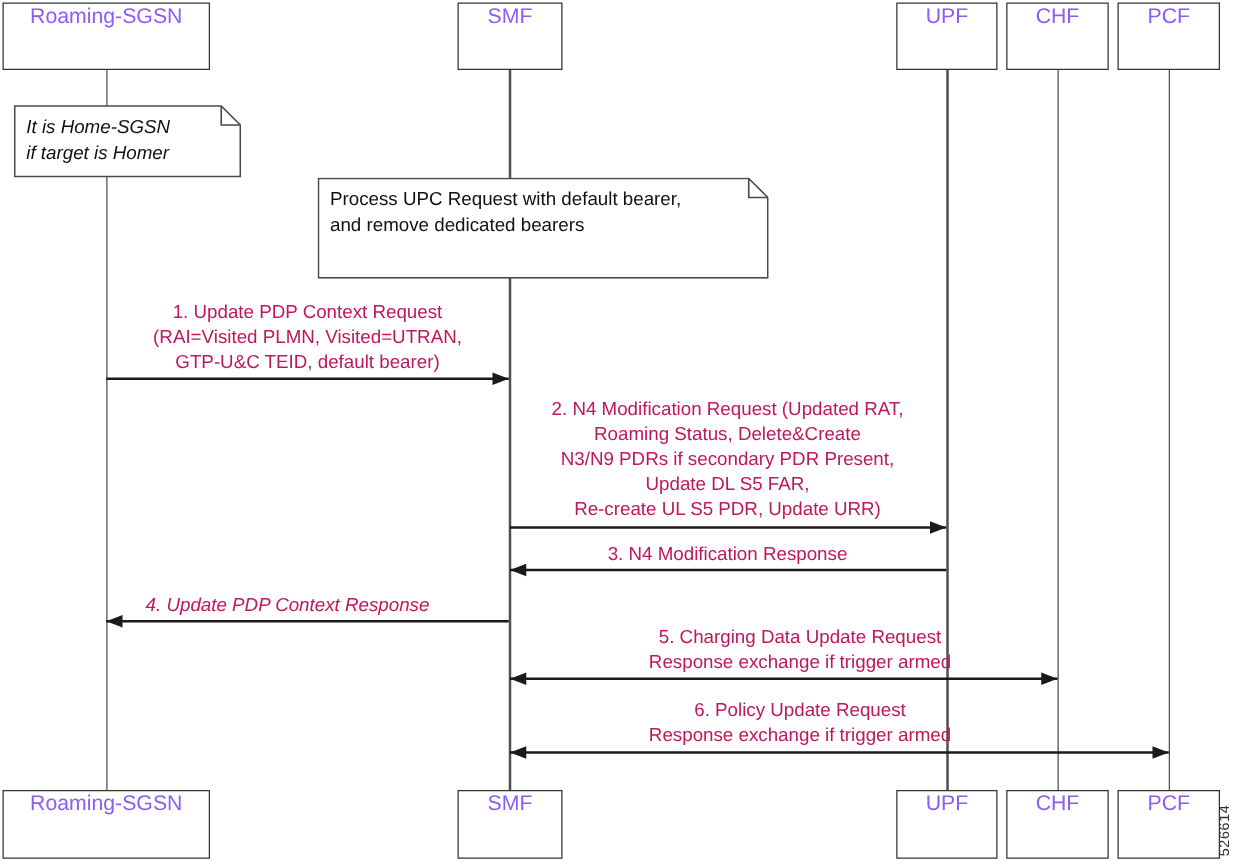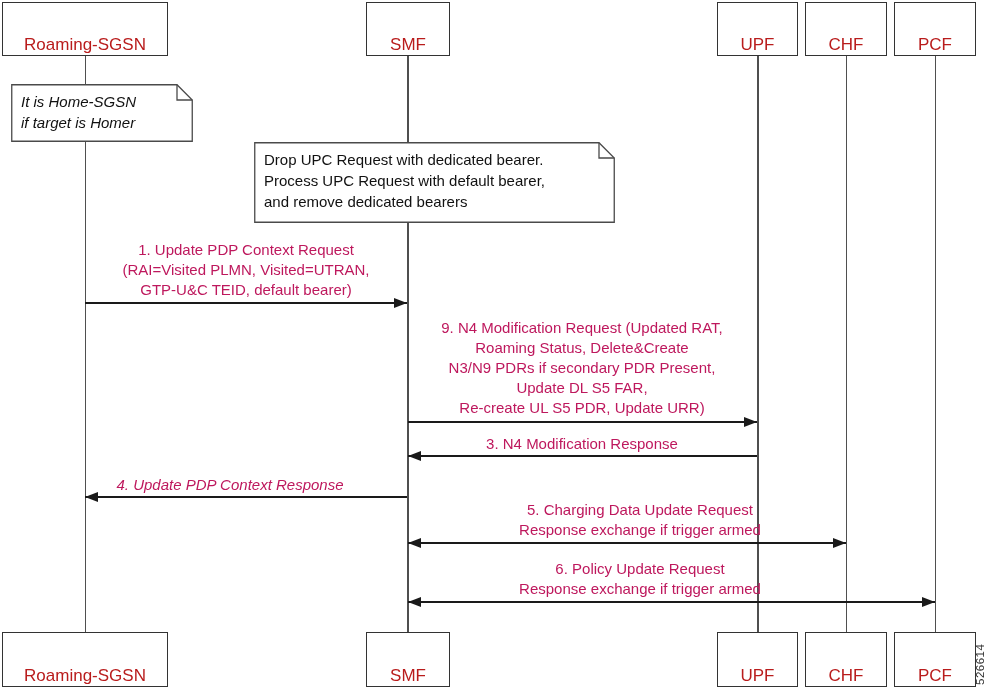--- a/index.html
+++ b/index.html
@@ -3,22 +3,22 @@
 <meta charset="utf-8">
 <style>
   html,body{margin:0;padding:0;background:#ffffff;}
   #canvas{
     position:relative;width:1000px;height:691px;background:#ffffff;overflow:hidden;
     font-family:"Liberation Sans","DejaVu Sans",sans-serif;color:#111111;
   }
   
   .actor-box{
     position:absolute;box-sizing:border-box;border:1.5px solid #333333;background:#ffffff;
-    display:flex;align-items:flex-end;justify-content:center;
-    font-size:17px;color:#b91c1c;white-space:nowrap;z-index:3;
+    display:flex;align-items:flex-start;justify-content:center;
+    font-size:17px;color:#8b5cf6;white-space:nowrap;z-index:3;
   }
   
   .lifeline{position:absolute;width:1.5px;background:#4f4f4f;top:56px;height:576px;z-index:1;}
   
   .note{position:absolute;z-index:4;}
   .note svg{position:absolute;left:0;top:0;}
   .note-text{position:relative;z-index:2;font-size:15px;line-height:21px;padding:7px 10px 0 10px;}
   
   .msg-line{position:absolute;height:1.5px;background:#1a1a1a;z-index:2;}
   .ah{position:absolute;width:0;height:0;z-index:2;}
@@ -88,39 +88,38 @@
       <div>if target is Homer</div>
     </div>
   </div>
 
   <div class="note" style="left:254px;top:142px;width:361px;height:81px;">
     <svg width="361" height="81" viewBox="0 0 361 81">
       <path d="M0.75 0.75 H345 L360.25 16 V80.25 H0.75 Z" fill="#ffffff" stroke="#4a4a4a" stroke-width="1.3"></path>
       <path d="M345 0.75 V16 H360.25" fill="none" stroke="#4a4a4a" stroke-width="1.3"></path>
     </svg>
     <div class="note-text">
-      <div>Drop UPC Request with dedicated bearer.</div>
       <div>Process UPC Request with default bearer,</div>
       <div>and remove dedicated bearers</div>
     </div>
   </div>
 
   <div>
     <div class="msg-label" style="left:26px;top:240px;">
       <div>1. Update PDP Context Request</div>
       <div>(RAI=Visited PLMN, Visited=UTRAN,</div>
       <div>GTP-U&amp;C TEID, default bearer)</div>
     </div>
     <div class="msg-line" style="left:85px;top:302px;width:322px;"></div>
     <div class="ah ah-r" style="left:394px;top:298px;"></div>
   </div>
 
   <div>
     <div class="msg-label" style="left:362px;top:318px;">
-      <div>9. N4 Modification Request (Updated RAT,</div>
+      <div>2. N4 Modification Request (Updated RAT,</div>
       <div>Roaming Status, Delete&amp;Create</div>
       <div>N3/N9 PDRs if secondary PDR Present,</div>
       <div>Update DL S5 FAR,</div>
       <div>Re-create UL S5 PDR, Update URR)</div>
     </div>
     <div class="msg-line" style="left:408px;top:421px;width:349px;"></div>
     <div class="ah ah-r" style="left:744px;top:417px;"></div>
   </div>
 
   <div>

